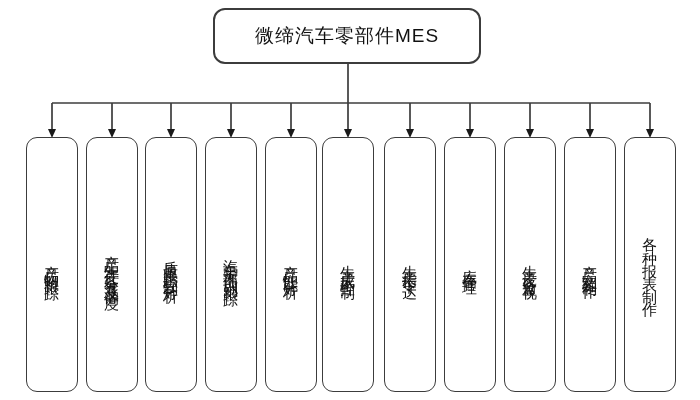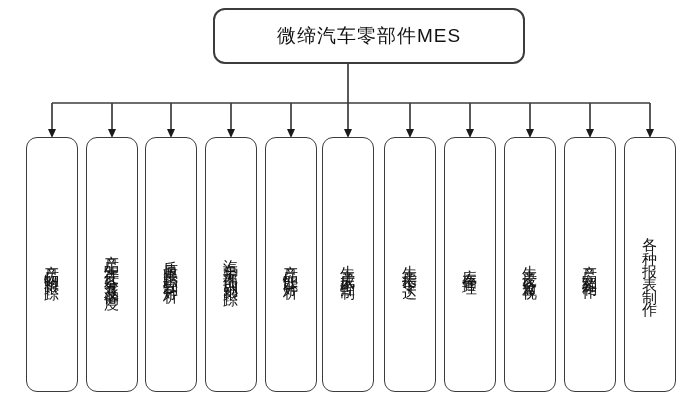--- a/index.html
+++ b/index.html
@@ -18,21 +18,21 @@
   .connector-svg {
     position: absolute;
     left: 0;
     top: 0;
     pointer-events: none;
   }
   .root-node {
     position: absolute;
     left: 213px;
     top: 8px;
-    width: 312px;
+    width: 268px;
     height: 56px;
     border: 2px solid #3c3c3c;
     border-radius: 12px;
     background: #ffffff;
     display: flex;
     align-items: center;
     justify-content: center;
     font-size: 19px;
     letter-spacing: 1px;
     color: #111111;

